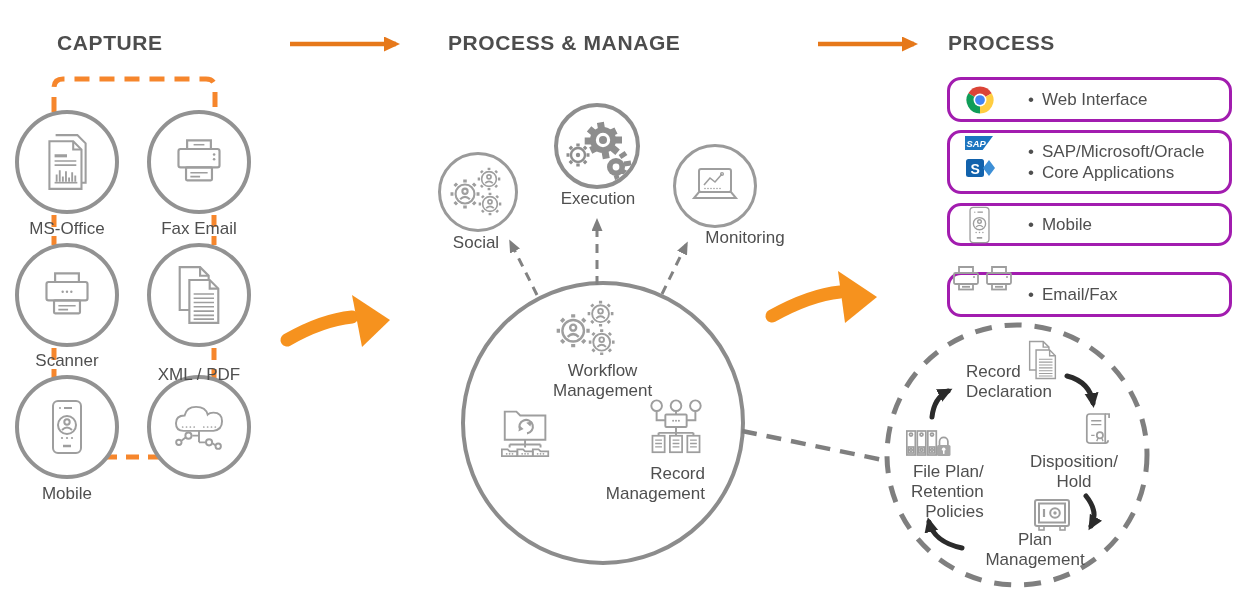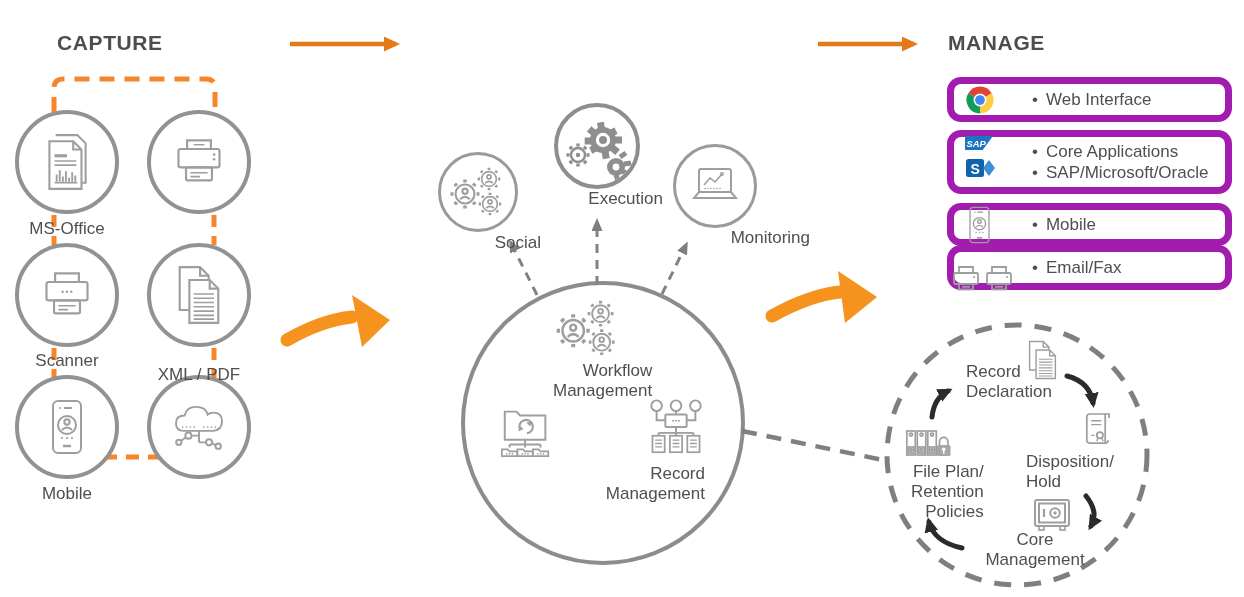--- a/index.html
+++ b/index.html
@@ -4,24 +4,24 @@
 <style>
   html,body{margin:0;padding:0;background:#fff;}
   .canvas{position:relative;width:1244px;height:597px;background:#fff;overflow:hidden;
           font-family:"Liberation Sans",sans-serif;}
   .hdr{position:absolute;font-size:21px;font-weight:bold;color:#4D4D4D;letter-spacing:.6px;white-space:nowrap;}
   .cap-circle{position:absolute;width:104px;height:104px;box-sizing:border-box;border:4px solid #929292;
               border-radius:50%;background:#fff;display:flex;align-items:center;justify-content:center;}
   .cap-label{position:absolute;width:150px;text-align:center;font-size:17px;color:#4F4F4F;white-space:nowrap;}
   .sat-circle{position:absolute;box-sizing:border-box;border:3px solid #9A9A9A;border-radius:50%;
               background:#fff;display:flex;align-items:center;justify-content:center;overflow:hidden;}
-  .sat-label{position:absolute;width:130px;text-align:right;font-size:17px;color:#4F4F4F;white-space:nowrap;}
+  .sat-label{position:absolute;width:130px;text-align:center;font-size:17px;color:#4F4F4F;white-space:nowrap;}
   .core-label{position:absolute;font-size:17px;line-height:20px;color:#4F4F4F;white-space:pre-line;}
   .cyc-label{position:absolute;font-size:17px;line-height:20px;color:#4F4F4F;white-space:pre-line;}
-  .dbox{position:absolute;left:947px;width:285px;box-sizing:border-box;border:7px solid #a21caf;
+  .dbox{position:absolute;left:947px;width:285px;box-sizing:border-box;border:3px solid #a21caf;
         border-radius:14px;background:#fff;display:flex;flex-direction:column;justify-content:center;
         padding-left:78px;}
   .bullet{font-size:17px;line-height:21px;color:#4F4F4F;white-space:nowrap;}
   .bullet::before{content:"•";margin-right:8px;color:#4F4F4F;}
   .abs{position:absolute;}
   svg{display:block;}
 </style>
 </head>
 <body>
 
@@ -319,21 +319,22 @@
 
     <g stroke="#2B2B2B" stroke-width="5" fill="none" stroke-linecap="round">
       <path d="M1067,376 Q1090,382 1093,403" marker-end="url(#mBlack)"></path>
       <path d="M1086,496 Q1099,512 1091,526" marker-end="url(#mBlack)"></path>
       <path d="M962,548 Q934,542 929,522" marker-end="url(#mBlack)"></path>
       <path d="M932,417 Q934,398 948,391" marker-end="url(#mBlack)"></path>
     </g>
   </svg>
 
   <div class="hdr" style="left:57px;top:31px">CAPTURE</div>
-  <div class="hdr" style="left:948px;top:31px">MANAGE</div>
+  <div class="hdr" style="left:448px;top:31px">PROCESS &amp; MANAGE</div>
+  <div class="hdr" style="left:948px;top:31px">PROCESS</div>
 
   <div class="cap-circle" style="left:15px;top:110px">
     <svg width="50" height="60">
         <use href="#sym-docreport"></use>
       </svg>
   </div>
   <div class="cap-circle" style="left:147px;top:110px">
     <svg width="54" height="50">
         <use href="#sym-fax"></use>
       </svg>
@@ -353,20 +354,21 @@
         <use href="#sym-phone"></use>
       </svg>
   </div>
   <div class="cap-circle" style="left:147px;top:375px">
     <svg width="56" height="48">
         <use href="#sym-cloud"></use>
       </svg>
   </div>
 
   <div class="cap-label" style="left:-8px;top:219px">MS-Office</div>
+  <div class="cap-label" style="left:124px;top:219px">Fax Email</div>
   <div class="cap-label" style="left:-8px;top:351px">Scanner</div>
   <div class="cap-label" style="left:124px;top:365px">XML / PDF</div>
   <div class="cap-label" style="left:-8px;top:484px">Mobile</div>
 
   <div class="sat-circle" style="left:438px;top:152px;width:80px;height:80px">
     <svg width="56" height="50">
         <use href="#sym-gearteam"></use>
       </svg>
   </div>
   <div class="sat-circle" style="left:554px;top:103px;width:86px;height:86px;border-width:4px;border-color:#8E8E8E">
@@ -395,81 +397,81 @@
       </svg>
   </div>
 
   <div class="sat-label" style="left:411px;top:233px">Social</div>
   <div class="sat-label" style="left:533px;top:189px">Execution</div>
   <div class="sat-label" style="left:680px;top:228px">Monitoring</div>
 
   <svg class="abs" style="left:556px;top:300px" width="64" height="57" viewBox="0 0 56 50">
       <use href="#sym-gearteam"></use>
     </svg>
-  <div class="core-label" style="left:553px;top:361px;text-align:right">Workflow
+  <div class="core-label" style="left:553px;top:361px;text-align:center">Workflow
 Management</div>
 
   <svg class="abs" style="left:496px;top:401px" width="62" height="58">
       <use href="#sym-foldersync"></use>
     </svg>
 
   <svg class="abs" style="left:645px;top:397px" width="62" height="62">
       <use href="#sym-recordmgmt"></use>
     </svg>
   <div class="core-label" style="left:565px;top:464px;width:140px;text-align:right">Record
 Management</div>
 
   <div class="dbox" style="top:77px;height:45px">
     <span class="bullet">Web Interface</span>
   </div>
   <svg class="abs" style="left:965px;top:85px" width="30" height="30">
       <use href="#sym-chrome"></use>
     </svg>
 
   <div class="dbox" style="top:130px;height:64px">
+    <span class="bullet">SAP/Microsoft/Oracle</span>
     <span class="bullet">Core Applications</span>
-    <span class="bullet">SAP/Microsoft/Oracle</span>
   </div>
   <svg class="abs" style="left:965px;top:136px" width="28" height="14">
       <use href="#sym-sap"></use>
     </svg>
   <svg class="abs" style="left:966px;top:156px" width="30" height="24">
       <use href="#sym-sharepoint"></use>
     </svg>
 
   <div class="dbox" style="top:203px;height:43px">
     <span class="bullet">Mobile</span>
   </div>
   <svg class="abs" style="left:968px;top:206px" width="23" height="38" viewBox="0 0 34 56">
       <use href="#sym-phone"></use>
     </svg>
 
-  <div class="dbox" style="top:245px;height:45px">
+  <div class="dbox" style="top:272px;height:45px">
     <span class="bullet">Email/Fax</span>
   </div>
   <svg class="abs" style="left:951px;top:264px" width="64" height="27">
       <use href="#sym-faxpair"></use>
     </svg>
 
   <svg class="abs" style="left:1026px;top:340px" width="33" height="40" viewBox="0 0 46 56">
       <use href="#sym-docs"></use>
     </svg>
   <div class="cyc-label" style="left:966px;top:362px;text-align:left">Record
 Declaration</div>
 
   <svg class="abs" style="left:1081px;top:411px" width="31" height="37">
       <use href="#sym-scroll"></use>
     </svg>
-  <div class="cyc-label" style="left:1026px;top:452px;width:96px;text-align:left">Disposition/
+  <div class="cyc-label" style="left:1026px;top:452px;width:96px;text-align:center">Disposition/
 Hold</div>
 
   <svg class="abs" style="left:1033px;top:498px" width="38" height="34">
       <use href="#sym-vault"></use>
     </svg>
-  <div class="cyc-label" style="left:975px;top:530px;width:120px;text-align:center">Core
+  <div class="cyc-label" style="left:975px;top:530px;width:120px;text-align:center">Plan
 Management</div>
 
   <svg class="abs" style="left:906px;top:430px" width="46" height="30">
       <use href="#sym-binders"></use>
     </svg>
   <div class="cyc-label" style="left:911px;top:462px;text-align:right">File Plan/
 Retention
 Policies</div>
 
 </div>

